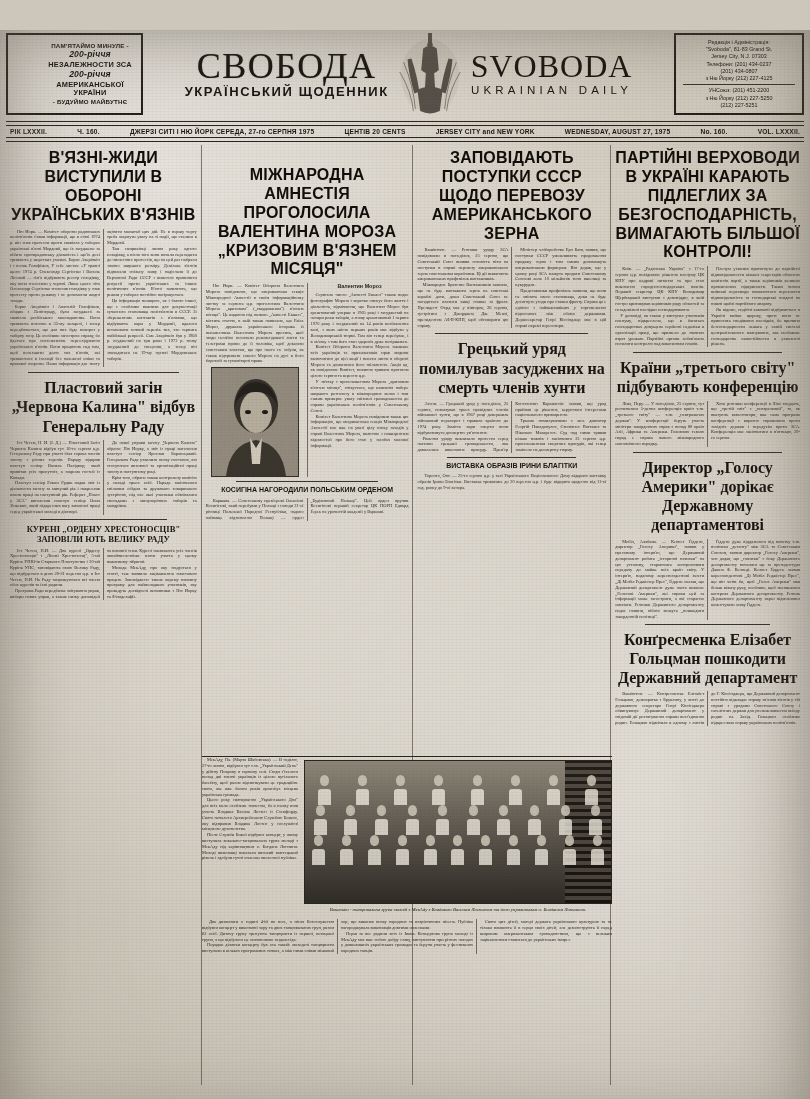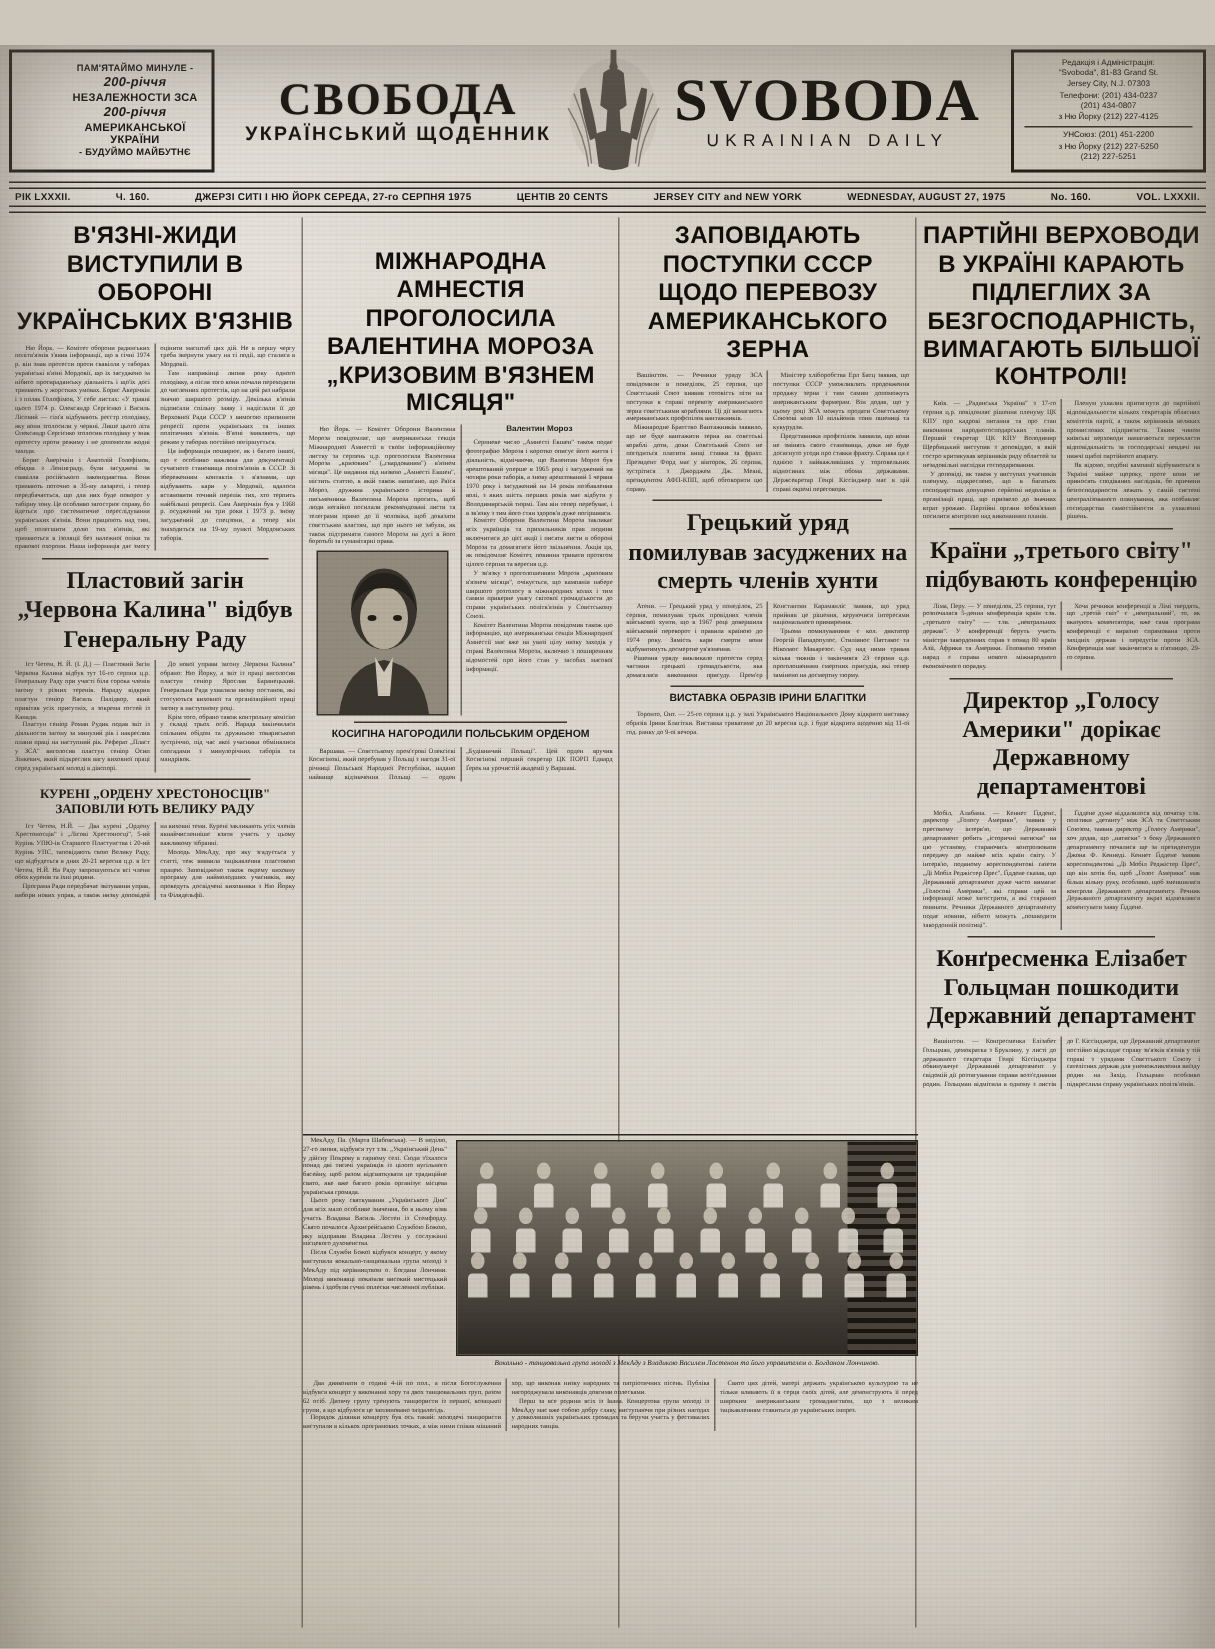--- a/index.html
+++ b/index.html
@@ -35,24 +35,24 @@
   }
   .mh-left{width:96px;height:74px;font-size:6.2px;font-weight:bold;letter-spacing:.2px;
     display:flex;flex-direction:column;justify-content:center;gap:1px;padding-left:34px;}
   .mh-left .big{font-size:8.6px;font-style:italic;}
   .mh-left .med{font-size:7.4px;}
   .mh-right{width:120px;height:74px;font-size:5.4px;line-height:1.35;text-align:center;
     display:flex;flex-direction:column;justify-content:center;}
   .mh-right .hr{border-top:1px solid #3a342c;margin:2px 4px;}
   .mh-center{flex:1;display:flex;align-items:center;justify-content:center;position:relative;gap:4px;}
   .title-blk{text-align:center;line-height:.92;}
-  .title-ua{font-family:"Liberation Serif",serif;font-weight:bold;font-size:30px;letter-spacing:1.5px;
+  .title-ua{font-family:"Liberation Serif",serif;font-weight:normal;font-size:36px;letter-spacing:1.5px;
     color:#17140f;text-shadow:0 0 1px rgba(0,0,0,.4);}
   .sub-ua{font-family:"Liberation Sans",sans-serif;font-weight:bold;font-size:13px;letter-spacing:1.6px;margin-top:2px;}
-  .title-en{font-family:"Liberation Serif",serif;font-weight:bold;font-size:40px;letter-spacing:1px;color:#17140f;}
+  .title-en{font-family:"Liberation Serif",serif;font-weight:normal;font-size:32px;letter-spacing:1px;color:#17140f;}
   .sub-en{font-family:"Liberation Sans",sans-serif;font-size:11.5px;letter-spacing:4.2px;margin-top:3px;}
   .emblem{width:74px;height:82px;position:relative;opacity:.88;}
   .emblem svg{width:100%;height:100%;}
 
   
   .rule-d{border-top:1.6px solid #2a251f;border-bottom:1px solid #2a251f;height:3px;margin:3px 0 0;}
   .dateline{
     display:flex;align-items:center;justify-content:space-between;
     font-family:"Liberation Sans",sans-serif;font-size:6.6px;font-weight:bold;
     padding:2px 4px;letter-spacing:.2px;white-space:nowrap;

